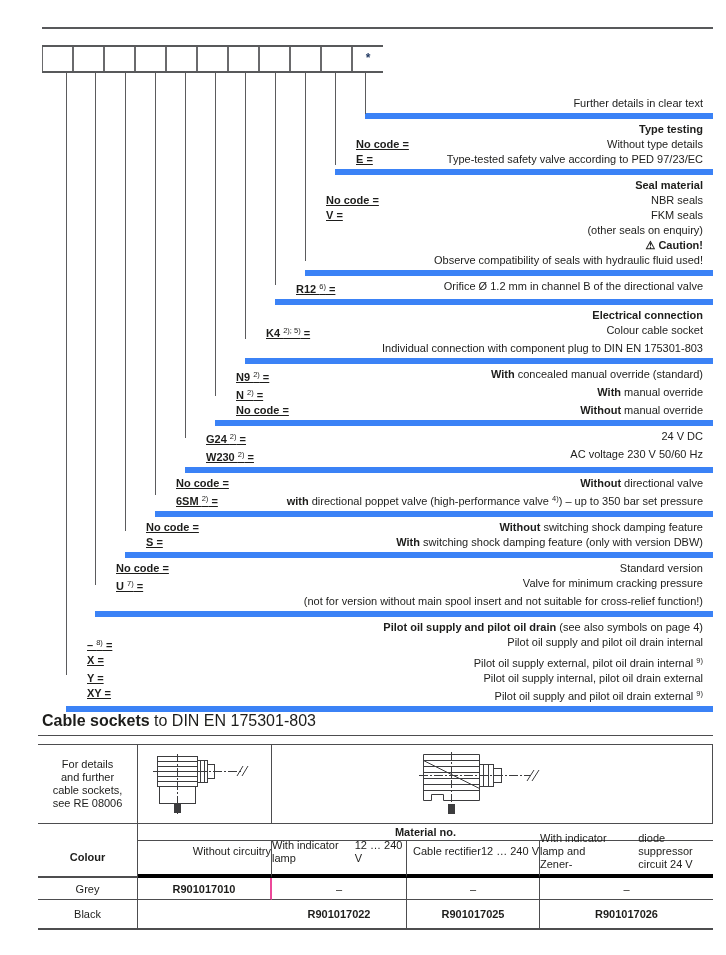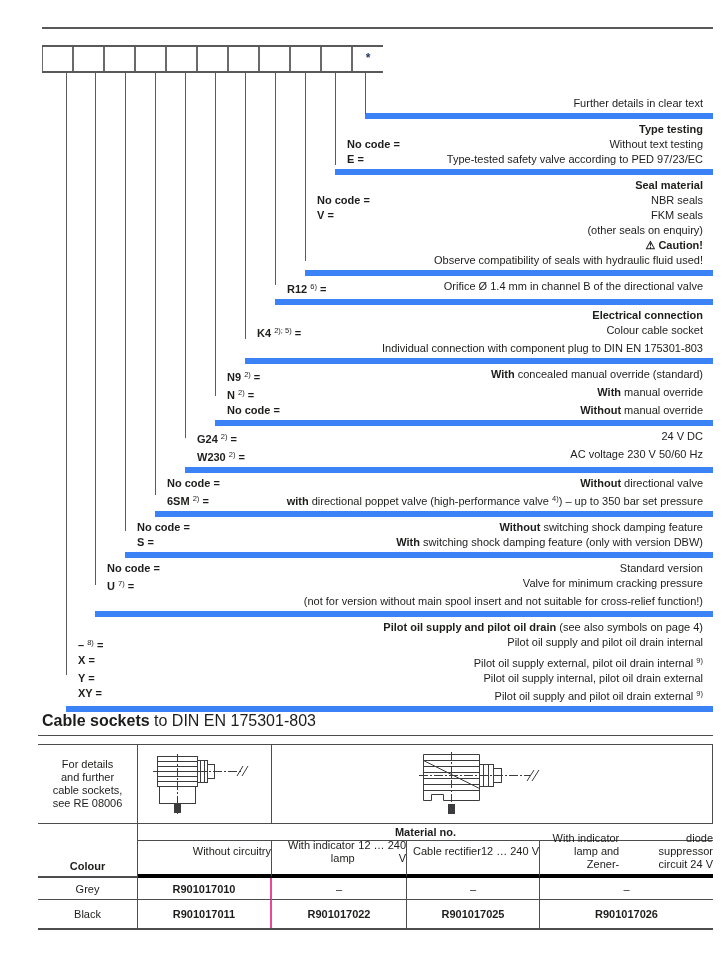--- a/index.html
+++ b/index.html
@@ -19,45 +19,45 @@
   #box-bottom-bar { top:26px; }
   #box-cells { position:absolute; left:0; top:2px; display:flex; }
   .oc-box { width:31px; height:24px; border-left:1px solid #6a6a6c; border-right:1px solid #6a6a6c; background:#fff; }
   .oc-star-cell { width:31px; height:24px; border-left:1px solid #6a6a6c; text-align:center;
                   font-weight:bold; font-size:12px; line-height:22px; color:#233a63; }
   .vline { position:absolute; width:1px; background:#5b5b5d; }
 
   #oc-sections { left:38px; top:96px; width:675px; }
   .oc-section { border-bottom:6px solid #3b82f6; padding-bottom:2px; margin-bottom:3px; }
   .oc-row { display:flex; line-height:15px; font-size:11px; }
-  .oc-code { white-space:nowrap; padding-left:12px; }
+  .oc-code { white-space:nowrap; padding-left:21px;text-decoration:underline; }
   .oc-desc { flex:1; text-align:right; padding-right:10px; white-space:nowrap; }
   .b { font-weight:bold; }
   .sup { font-size:7.5px; vertical-align:4px; }
 
   
   #cs-heading { left:42px; top:712px; font-size:16px; line-height:17px; }
   #cs-underline { left:38px; top:735px; width:675px; height:1px; background:#4d4d4f; }
 
   #cs-table {
     left:38px; top:744px; width:675px;
     display:grid;
     grid-template-columns:100px 134px 135px 133px 173px;
     grid-template-rows:79px 17px 37px 22px 28px;
     border-top:1px solid #4d4d4f; border-bottom:2px solid #4d4d4f;
     font-size:11px;
   }
-  .tc { display:flex; align-items:center; justify-content:center; text-align:right; }
+  .tc { display:flex; align-items:center; justify-content:center; text-align:left; }
   .cell-note   { grid-column:1; grid-row:1; border-right:1px solid #4d4d4f; border-bottom:1px solid #4d4d4f;
                  flex-direction:column; line-height:13px; }
   .cell-draw1  { grid-column:2; grid-row:1; border-right:1px solid #4d4d4f; border-bottom:1px solid #4d4d4f; }
   .cell-draw2  { grid-column:3 / span 3; grid-row:1; border-right:1px solid #4d4d4f; border-bottom:1px solid #4d4d4f;
                  justify-content:flex-start; padding-left:145px; }
   .cell-colour { grid-column:1; grid-row:2 / span 2; border-right:1px solid #4d4d4f; border-bottom:2px solid #4d4d4f;
-                 flex-direction:column; justify-content:flex-end; padding-bottom:4px; font-weight:bold; }
+                 flex-direction:column; justify-content:flex-end; padding-bottom:13px; font-weight:bold; }
   .cell-material { grid-column:2 / span 4; grid-row:2; border-bottom:1px solid #4d4d4f; font-weight:bold; }
   .hcell { grid-row:3; border-bottom:4px solid #000000; justify-content:flex-end;
            padding-bottom:12px; line-height:13px; }
   .hc2 { grid-column:2; border-right:1px solid #4d4d4f; }
   .hc3 { grid-column:3; border-right:1px solid #4d4d4f; }
   .hc4 { grid-column:4; border-right:1px solid #4d4d4f; }
   .hc5 { grid-column:5;gap:19px; }
   .dcell { border-bottom:1px solid #4d4d4f; }
   .r4 { grid-row:4; }
   .r5 { grid-row:5; border-bottom:none; }
@@ -97,21 +97,21 @@
       <div class="oc-row">
         <span class="oc-desc"><span>Further details in clear text</span></span>
       </div>
     </div>
     <div class="oc-section" style="margin-left: 297px;">
       <div class="oc-row">
         <span class="oc-desc"><span class="b">Type testing</span></span>
       </div>
       <div class="oc-row">
         <span class="oc-code"><span class="b">No code =</span></span>
-        <span class="oc-desc"><span>Without text testing</span></span>
+        <span class="oc-desc"><span>Without type details</span></span>
       </div>
       <div class="oc-row">
         <span class="oc-code"><span class="b">E =</span></span>
         <span class="oc-desc"><span>Type-tested safety valve according to PED 97/23/EC</span></span>
       </div>
     </div>
     <div class="oc-section" style="margin-left: 267px;">
       <div class="oc-row">
         <span class="oc-desc"><span class="b">Seal material</span></span>
       </div>
@@ -129,21 +129,21 @@
       <div class="oc-row">
         <span class="oc-desc"><span class="b">⚠</span><span class="b"> Caution!</span></span>
       </div>
       <div class="oc-row">
         <span class="oc-desc"><span>Observe compatibility of seals with hydraulic fluid used!</span></span>
       </div>
     </div>
     <div class="oc-section" style="margin-left: 237px;">
       <div class="oc-row">
         <span class="oc-code"><span class="b">R12 </span><span class="sup">6)</span><span class="b"> =</span></span>
-        <span class="oc-desc"><span>Orifice Ø 1.4 mm in channel B of the directional valve</span></span>
+        <span class="oc-desc"><span>Orifice Ø 1.2 mm in channel B of the directional valve</span></span>
       </div>
     </div>
     <div class="oc-section" style="margin-left: 207px;">
       <div class="oc-row">
         <span class="oc-desc"><span class="b">Electrical connection</span></span>
       </div>
       <div class="oc-row">
         <span class="oc-code"><span class="b">K4 </span><span class="sup">2); 5)</span><span class="b"> =</span></span>
         <span class="oc-desc"><span>Colour cable socket</span></span>
       </div>
@@ -330,17 +330,16 @@
     <div>diode suppressor circuit 24 V</div>
   </div>
 
   <div class="tc dcell r4 dc1">Grey</div>
   <div class="tc dcell r4 dc2 pn">R901017010</div>
   <div class="tc dcell r4 dc3">–</div>
   <div class="tc dcell r4 dc4">–</div>
   <div class="tc dcell r4 dc5">–</div>
 
   <div class="tc dcell r5 dc1">Black</div>
-  <div class="tc dcell r5 dc2 pn">R901017011</div>
   <div class="tc dcell r5 dc3 pn">R901017022</div>
   <div class="tc dcell r5 dc4 pn">R901017025</div>
   <div class="tc dcell r5 dc5 pn">R901017026</div>
 </div>
 
 </body></html>

